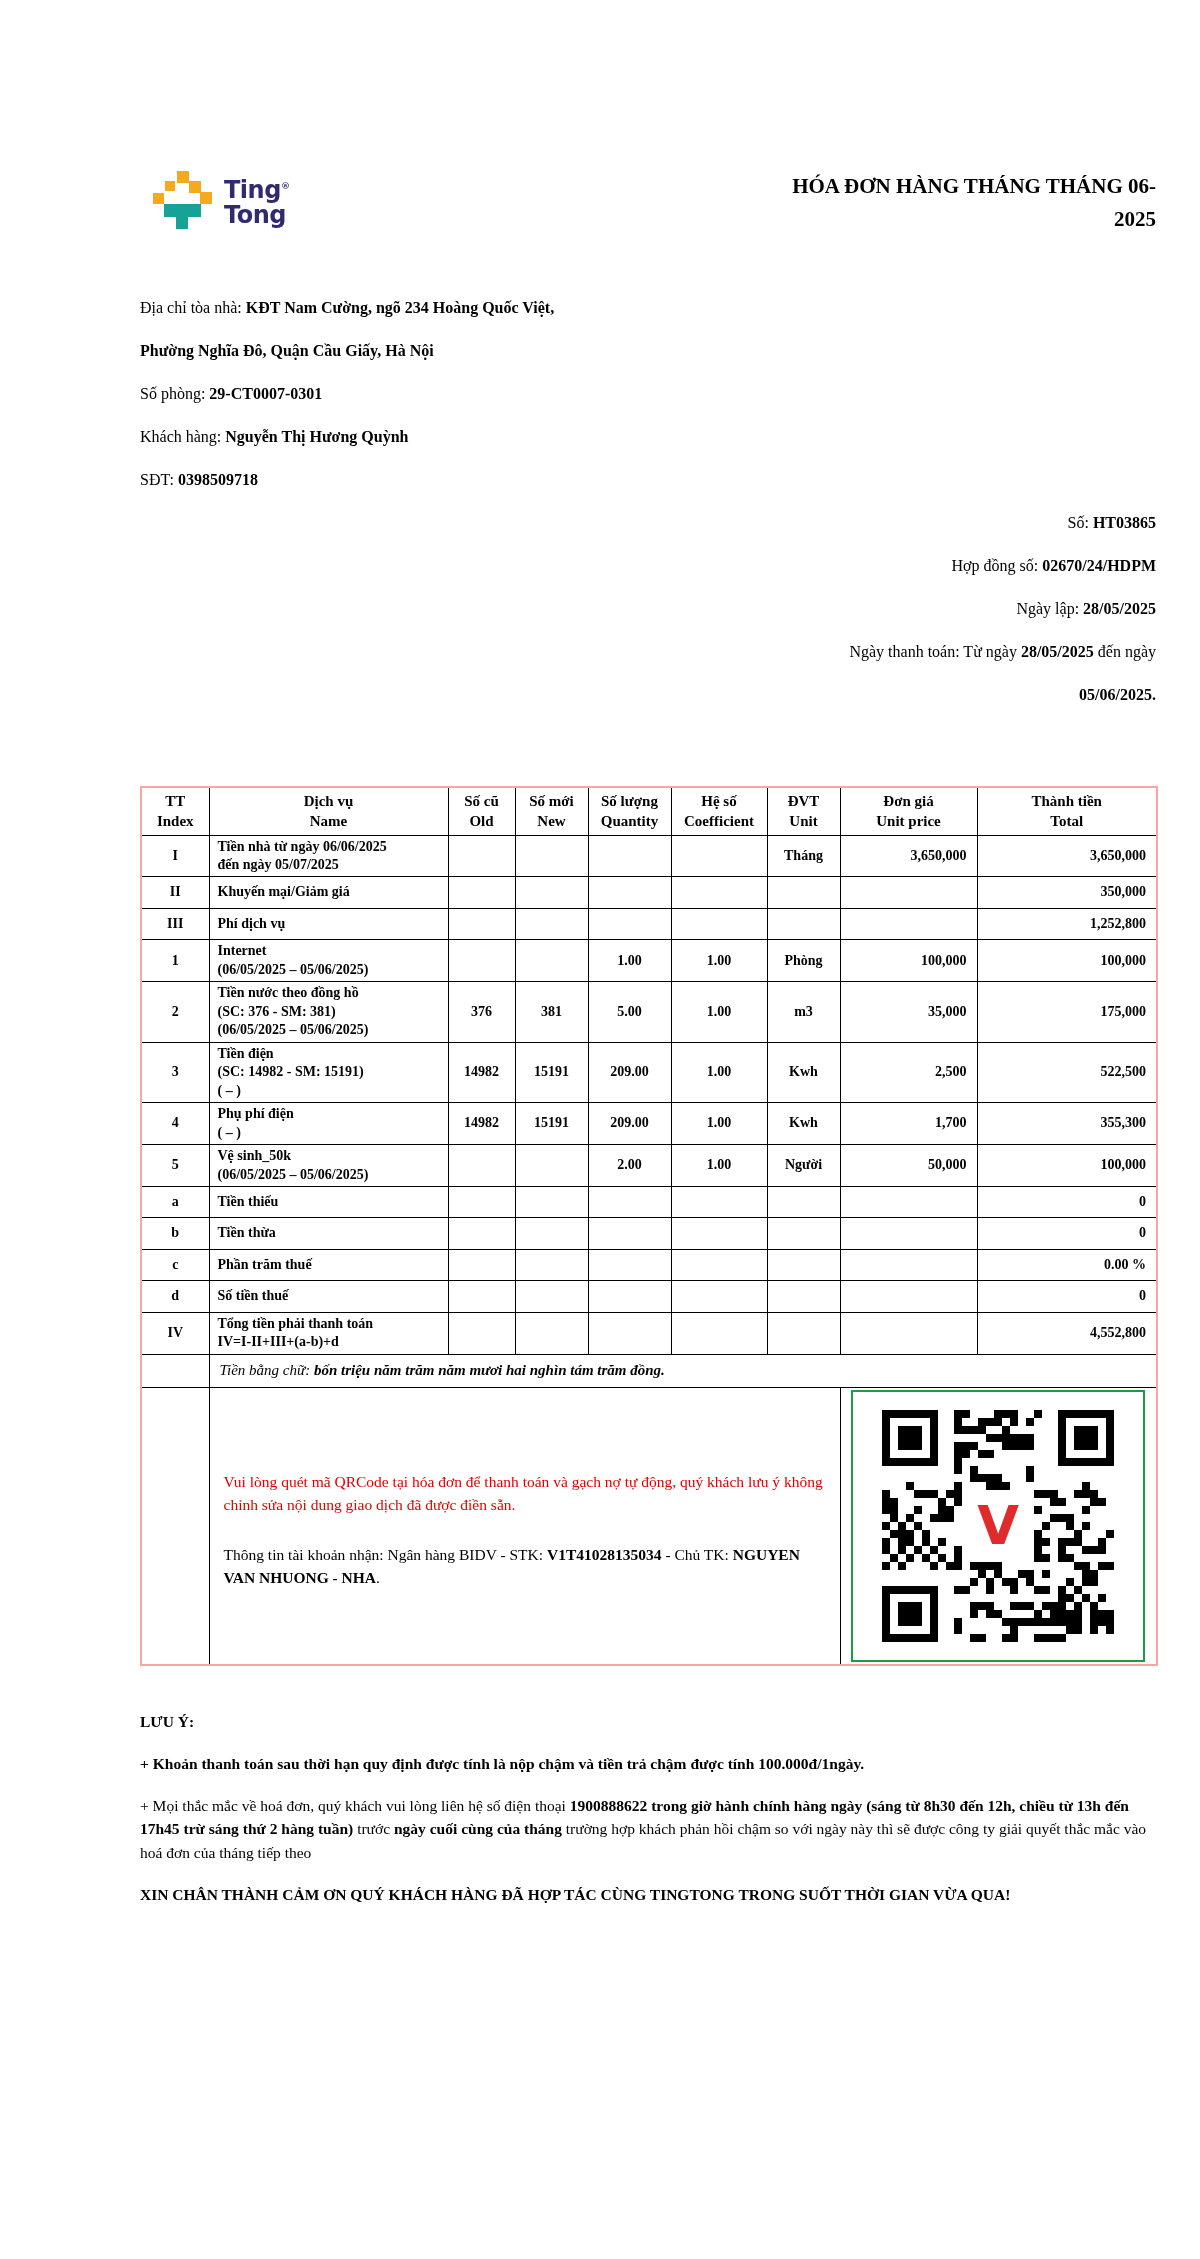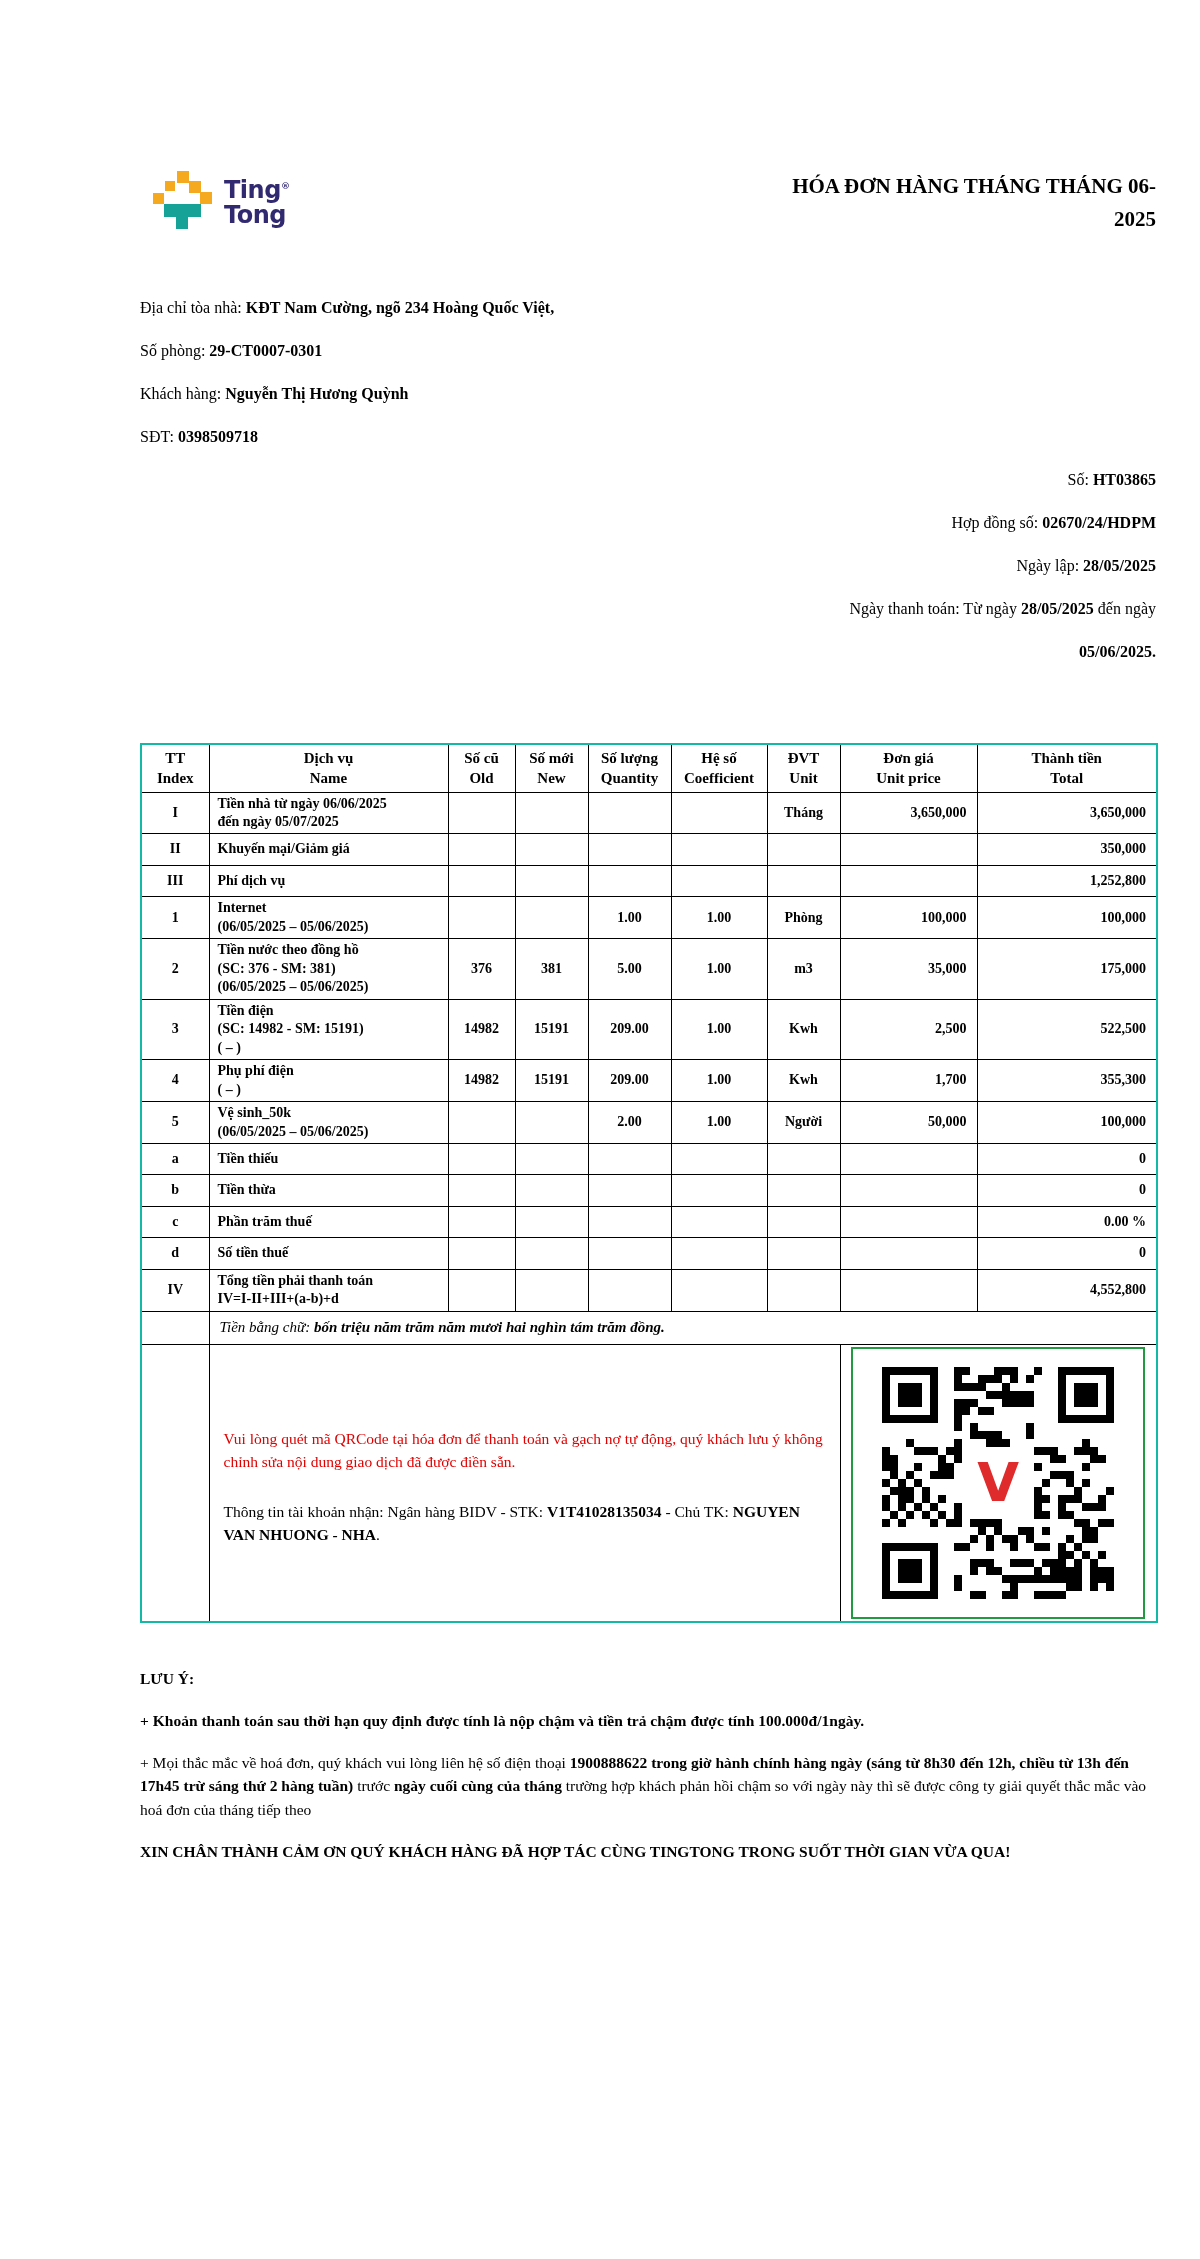--- a/index.html
+++ b/index.html
@@ -27,21 +27,21 @@
   .logo-text .reg { font-size:9px; vertical-align:super; letter-spacing:0; }
   .title { text-align:right; font-weight:bold; font-size:21px; line-height:33px; max-width:560px; }
 
   
   .info { display:flex; justify-content:space-between; margin-top:46px; font-size:16px;flex-direction:column; }
   .info-line { height:43px; line-height:43px; white-space:nowrap; }
   .info-right { text-align:right; }
 
   
   table.invoice { border-collapse:collapse; table-layout:fixed; width:1016px; margin-top:70px;
-                  border:2px solid #14b8a6; }
+                  border:2px solid #fca5a5; }
   th, td { border:1.5px solid #000; }
   th { font-size:15px; font-weight:bold; text-align:center; padding:3px 2px; line-height:1.35; }
   td { font-size:14px; font-weight:bold; padding:2px 8px; line-height:1.32; vertical-align:middle; }
   .c-tt   { text-align:center; padding:2px 2px; }
   .c-name { text-align:left; }
   .c-old, .c-new, .c-qty, .c-coef, .c-unit { text-align:center; padding:2px 2px; }
   .c-price, .c-total { text-align:right; padding:6px 10px; }
 
   .words-cell { font-weight:normal; font-style:italic; text-align:left; padding:6px 10px; font-size:15px; }
   .words-cell b { font-weight:bold; }
@@ -89,20 +89,21 @@
     </div>
     <div class="title">
       <div>HÓA ĐƠN HÀNG THÁNG THÁNG 06-</div>
       <div>2025</div>
     </div>
   </div>
 
   <div class="info">
     <div class="info-left">
       <div class="info-line"><span>Địa chỉ tòa nhà: </span><b>KĐT Nam Cường, ngõ 234 Hoàng Quốc Việt,</b></div>
+      <div class="info-line"><b>Phường Nghĩa Đô, Quận Cầu Giấy, Hà Nội</b></div>
       <div class="info-line"><span>Số phòng: </span><b>29-CT0007-0301</b></div>
       <div class="info-line"><span>Khách hàng: </span><b>Nguyễn Thị Hương Quỳnh</b></div>
       <div class="info-line"><span>SĐT: </span><b>0398509718</b></div>
     </div>
     <div class="info-right">
       <div class="info-line"><span>Số: </span><b>HT03865</b></div>
       <div class="info-line"><span>Hợp đồng số: </span><b>02670/24/HDPM</b></div>
       <div class="info-line"><span>Ngày lập: </span><b>28/05/2025</b></div>
       <div class="info-line"><span>Ngày thanh toán: Từ ngày </span><b>28/05/2025</b><span> đến ngày</span></div>
       <div class="info-line"><b>05/06/2025.</b></div>

